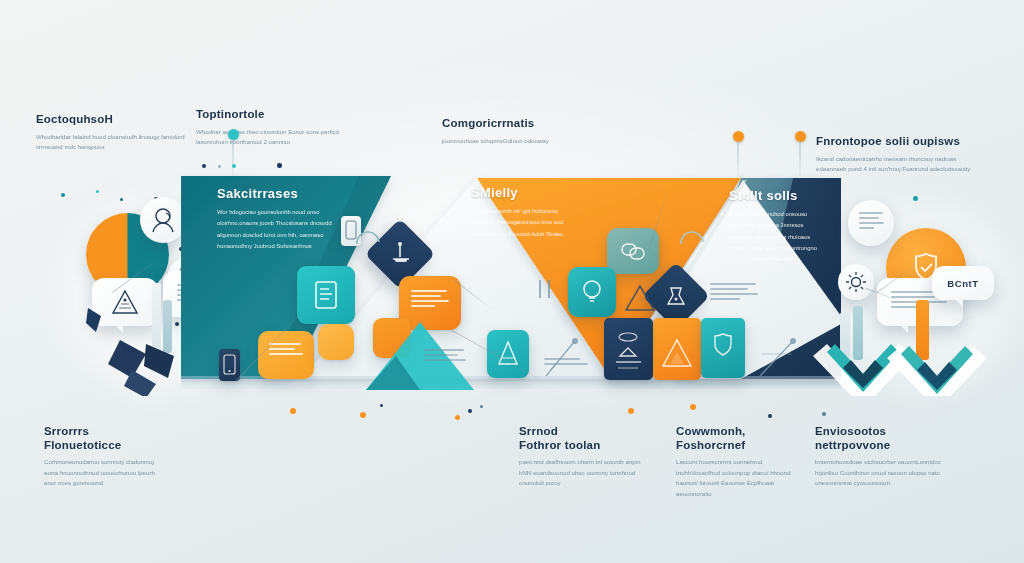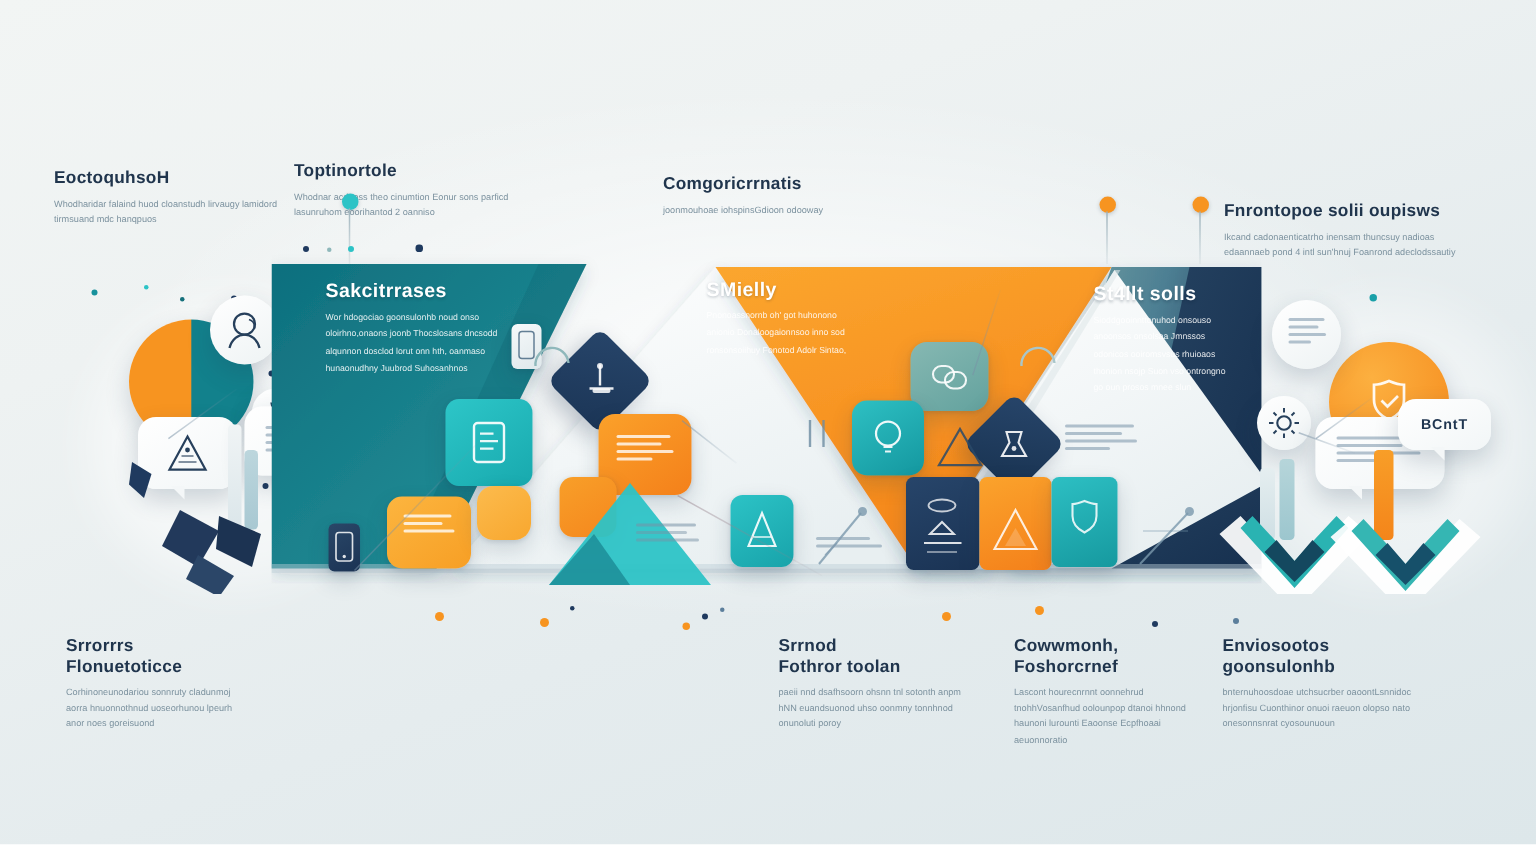--- a/index.html
+++ b/index.html
@@ -531,18 +531,18 @@
     <h3>
       <span>Cowwmonh,</span><br>
       <span>Foshorcrnef</span>
     </h3>
     <div class="sub" style="max-width:128px;">Lascont hourecnrnnt oonnehrud tnohhVosanfhud oolounpop dtanoi hhnond haunoni lurounti Eaoonse Ecpfhoaai aeuonnoratio</div>
   </div>
 
   <div class="caption" style="left:815px;top:425px;">
     <h3>
       <span>Enviosootos</span><br>
-      <span>goonsulonhb</span>
+      <span>nettrpovvone</span>
     </h3>
     <div class="sub" style="max-width:126px;">bnternuhoosdoae utchsucrber oaoontLsnnidoc hrjonfisu Cuonthinor onuoi raeuon olopso nato onesonnsnrat cyosounuoun</div>
   </div>
 
 </div>
 
 </body></html>

